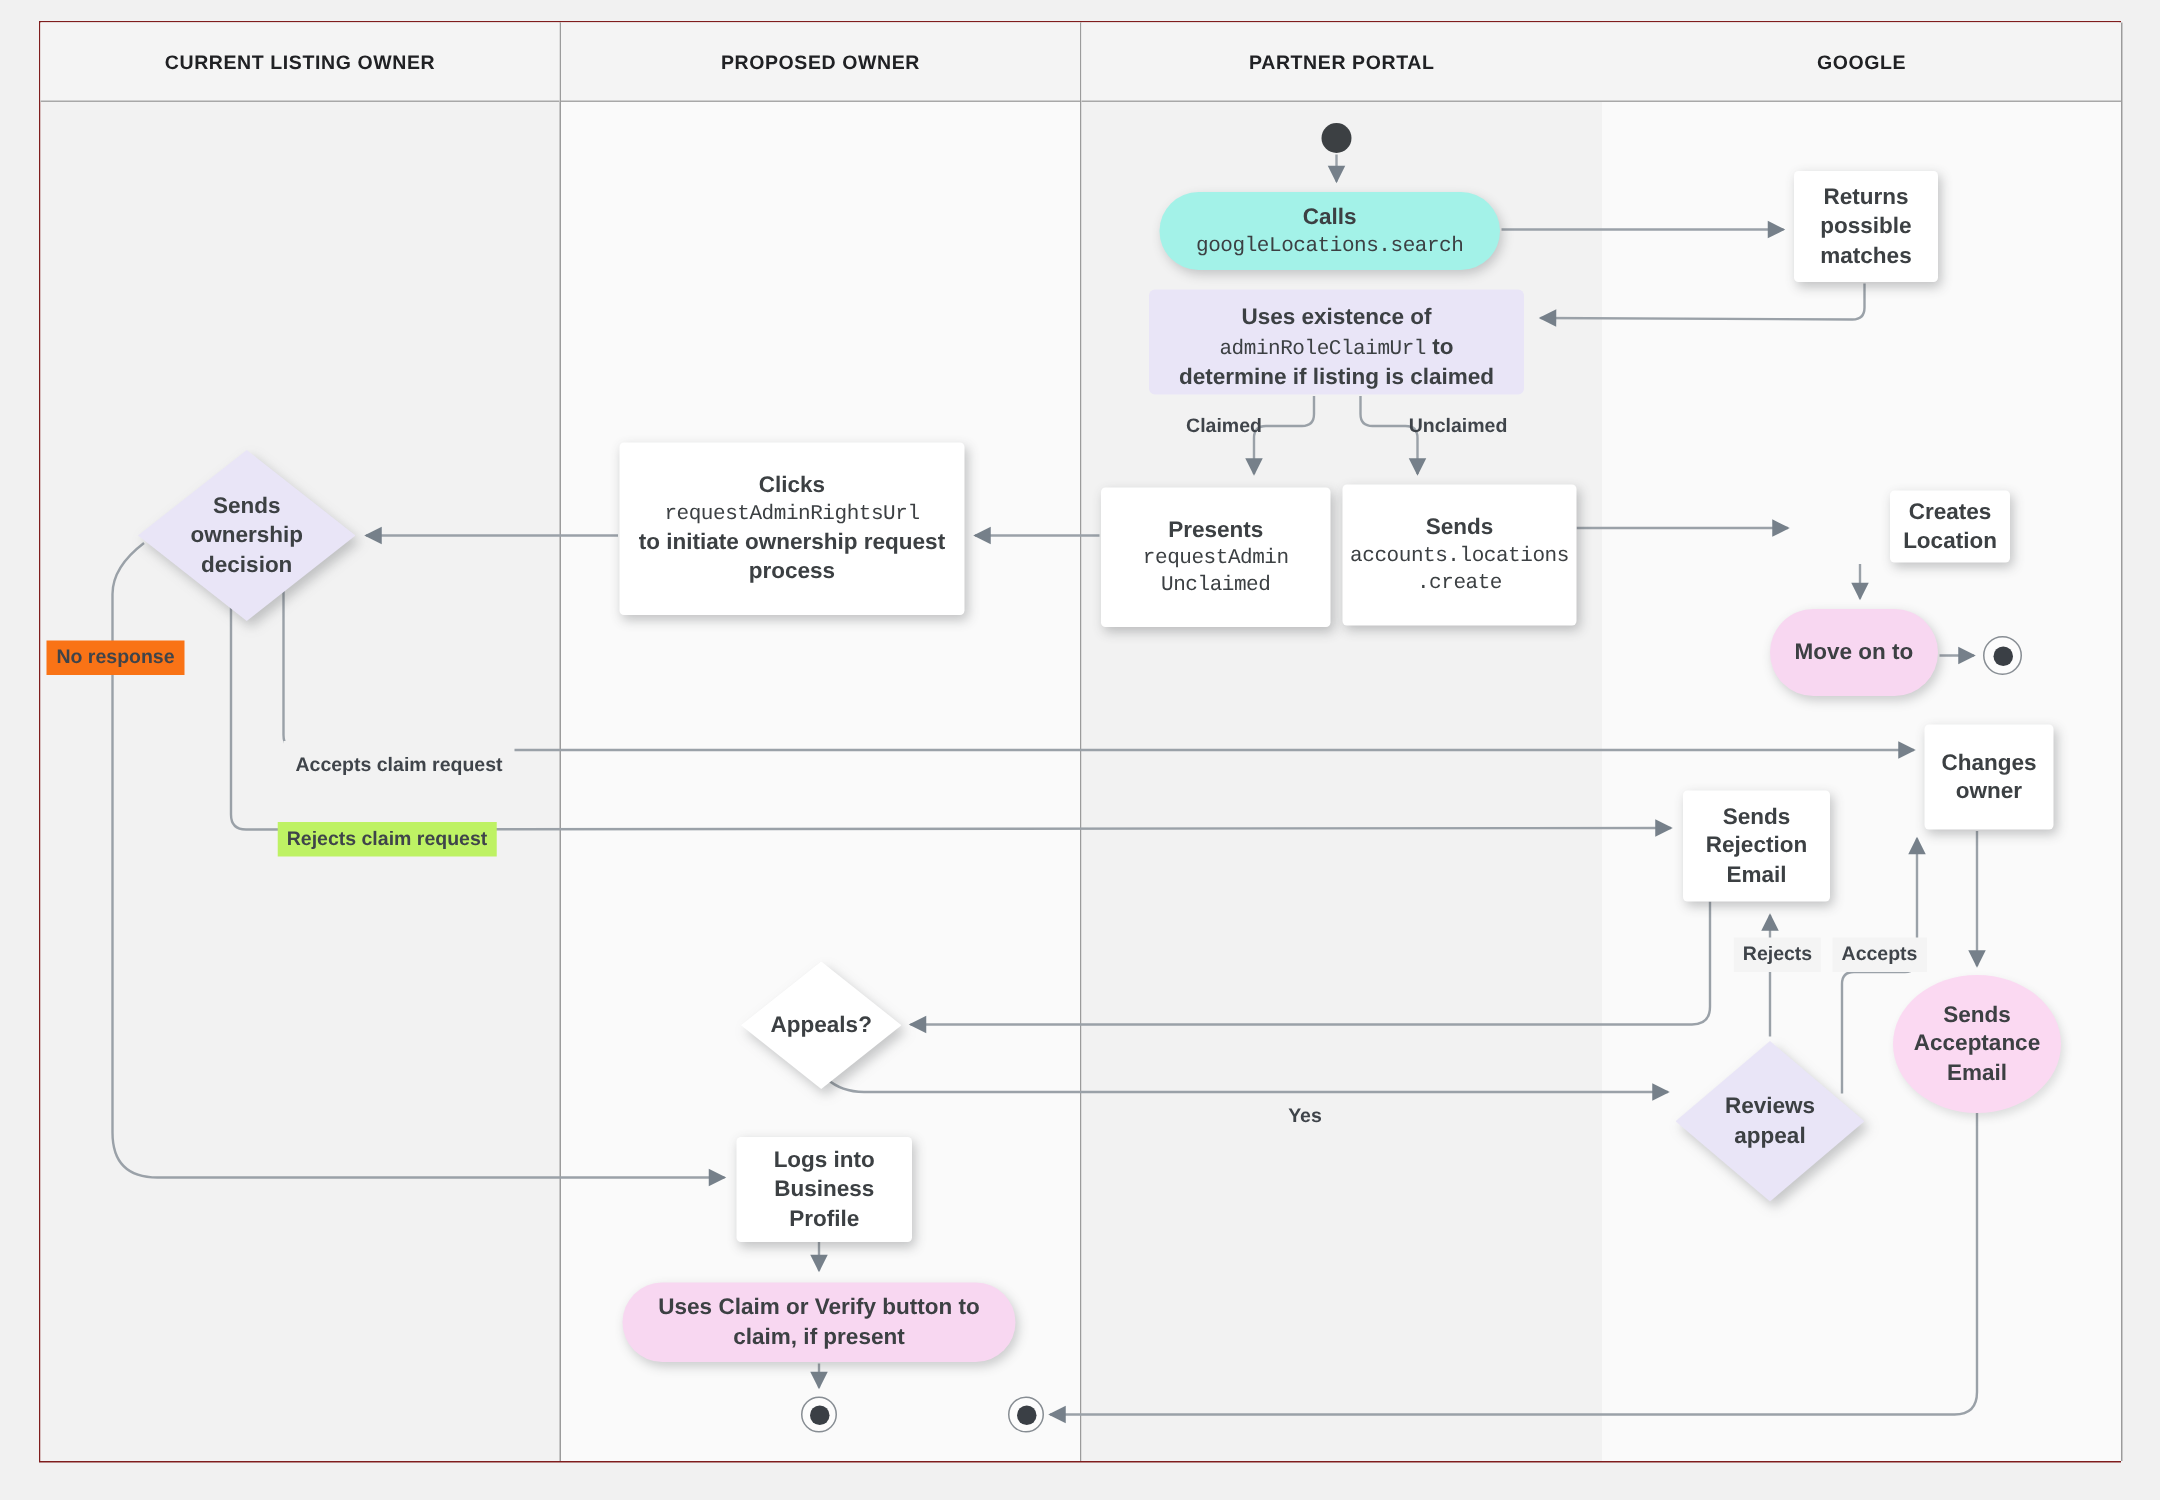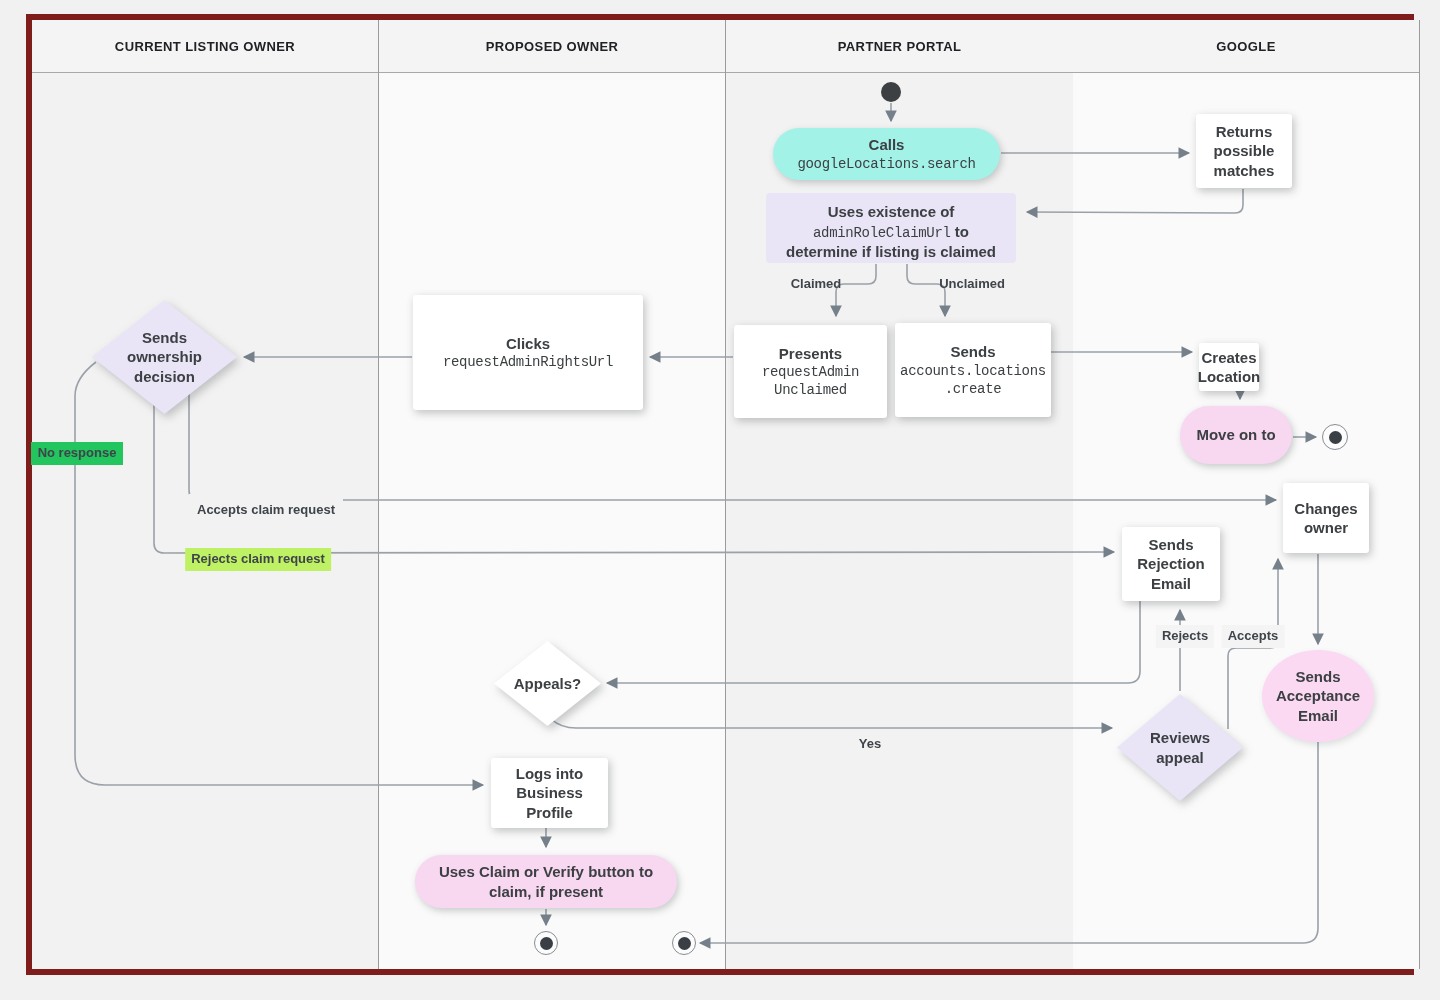--- a/index.html
+++ b/index.html
@@ -4,21 +4,21 @@
 <style>
   html,body{margin:0;padding:0;}
   body{
     width:1440px;height:1000px;position:relative;overflow:hidden;
     background:#F1F1F1;
     font-family:"Liberation Sans", sans-serif;
     color:#3C4043;
   }
   .frame{
     position:absolute;left:26px;top:14px;width:1388px;height:961px;
-    border:6px solid #7f1d1d;box-sizing:border-box;background:#FAFAFA;
+    border:1px solid #7f1d1d;box-sizing:border-box;background:#FAFAFA;
   }
   .lane{position:absolute;top:0;bottom:0;width:347px;box-sizing:border-box;border-right:1px solid #9B9B9B;}
   .lane:last-child{border-right:none;}
   .lane-title{
     position:absolute;left:0;right:0;top:0;height:52px;
     background:#F4F4F4;border-bottom:1px solid #A8A8A8;
     display:flex;align-items:center;justify-content:center;
     font-size:13px;font-weight:700;letter-spacing:.4px;color:#202124;
   }
   svg.edges{position:absolute;left:0;top:0;z-index:2;pointer-events:none;}
@@ -126,31 +126,32 @@
   <span class="code">requestAdmin</span>
   <span class="code">Unclaimed</span>
 </div>
 
 <div class="node box" style="left:895px;top:323px;width:156px;height:94px;padding:6px 2px;">
   <span>Sends</span>
   <span class="code">accounts.locations</span>
   <span class="code">.create</span>
 </div>
 
-<div class="node box" style="left:1199px;top:327px;width:60px;height:48px;margin-top:16px;">
+<div class="node box" style="left:1260px;top:327px;width:80px;height:48px;">
   <span>Creates Location</span>
 </div>
 
 <div class="node pill pinkbg" style="left:1180px;top:406px;width:112px;height:58px;">
   <span>Move on to</span>
 </div>
 
 <div class="node box" style="left:413px;top:295px;width:230px;height:115px;">
   <span>Clicks</span>
   <span class="code">requestAdminRightsUrl</span>
+  <span>to initiate ownership request process</span>
 </div>
 
 <div class="dwrap" style="left:92px;top:300px;width:145px;height:114px;">
   <div class="diamond lav">
     <span style="max-width:100px;">Sends ownership decision</span>
   </div>
 </div>
 
 <div class="node box" style="left:1122px;top:527px;width:98px;height:74px;">
   <span>Sends Rejection Email</span>
@@ -179,18 +180,18 @@
 <div class="node box" style="left:491px;top:758px;width:117px;height:70px;">
   <span>Logs into Business Profile</span>
 </div>
 
 <div class="node pill pinkbg" style="left:415px;top:855px;width:262px;height:53px;">
   <span>Uses Claim or Verify button to claim, if present</span>
 </div>
 
 <div class="elabel" style="left:816px;top:273px;">Claimed</div>
 <div class="elabel" style="left:972px;top:273px;text-align:center;">Unclaimed</div>
-<div class="elabel" style="left:77px;top:442px;background:#22c55e;white-space:normal;width:80px;">No response</div>
+<div class="elabel" style="left:77px;top:427px;background:#f97316;white-space:normal;width:80px;">No response</div>
 <div class="elabel" style="left:266px;top:494px;background:#F2F2F2;padding:8px 8px;">Accepts claim request</div>
 <div class="elabel" style="left:258px;top:548px;background:#bef264;">Rejects claim request</div>
 <div class="elabel" style="left:870px;top:733px;background:#F2F2F2;">Yes</div>
 <div class="elabel" style="left:1185px;top:625px;background:#F4F4F4;">Rejects</div>
 <div class="elabel" style="left:1253px;top:625px;background:#F4F4F4;">Accepts</div>
 
 </body></html>

